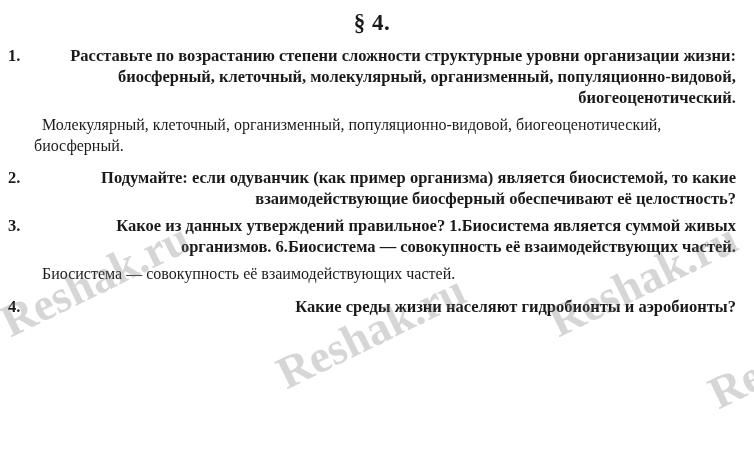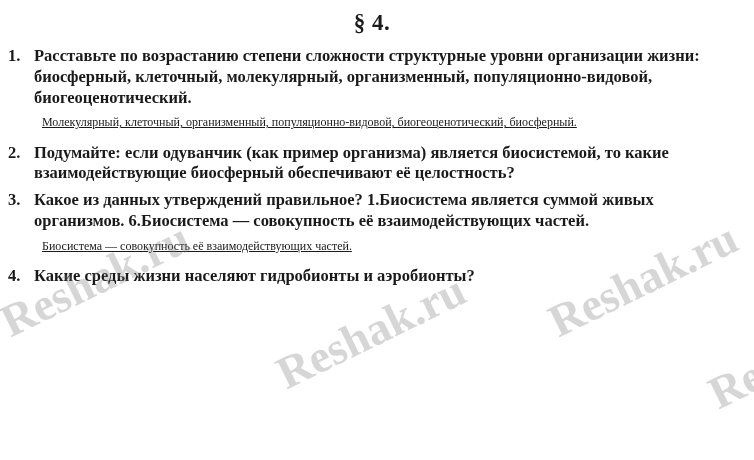--- a/index.html
+++ b/index.html
@@ -41,30 +41,29 @@
     line-height: 1.26;
   }
   .q-num {
     flex: 0 0 auto;
     width: 26px;
     text-align: left;
     font-weight: bold;
   }
   .q-text {
     flex: 1 1 auto;
-    text-align: left;
+    text-align: right;
   }
   .answer {
-    font-size: 12px;
+    font-size: 16px;
     line-height: 1.28;
     margin: 7px 0 12px 26px;
     text-indent: 8px;
     text-align: left;
     font-weight: normal;
-    text-decoration: underline;
   }
   .answer.no-indent {
     text-indent: 0;
   }
 
   
   .watermarks {
     position: absolute;
     inset: 0;
     pointer-events: none;

